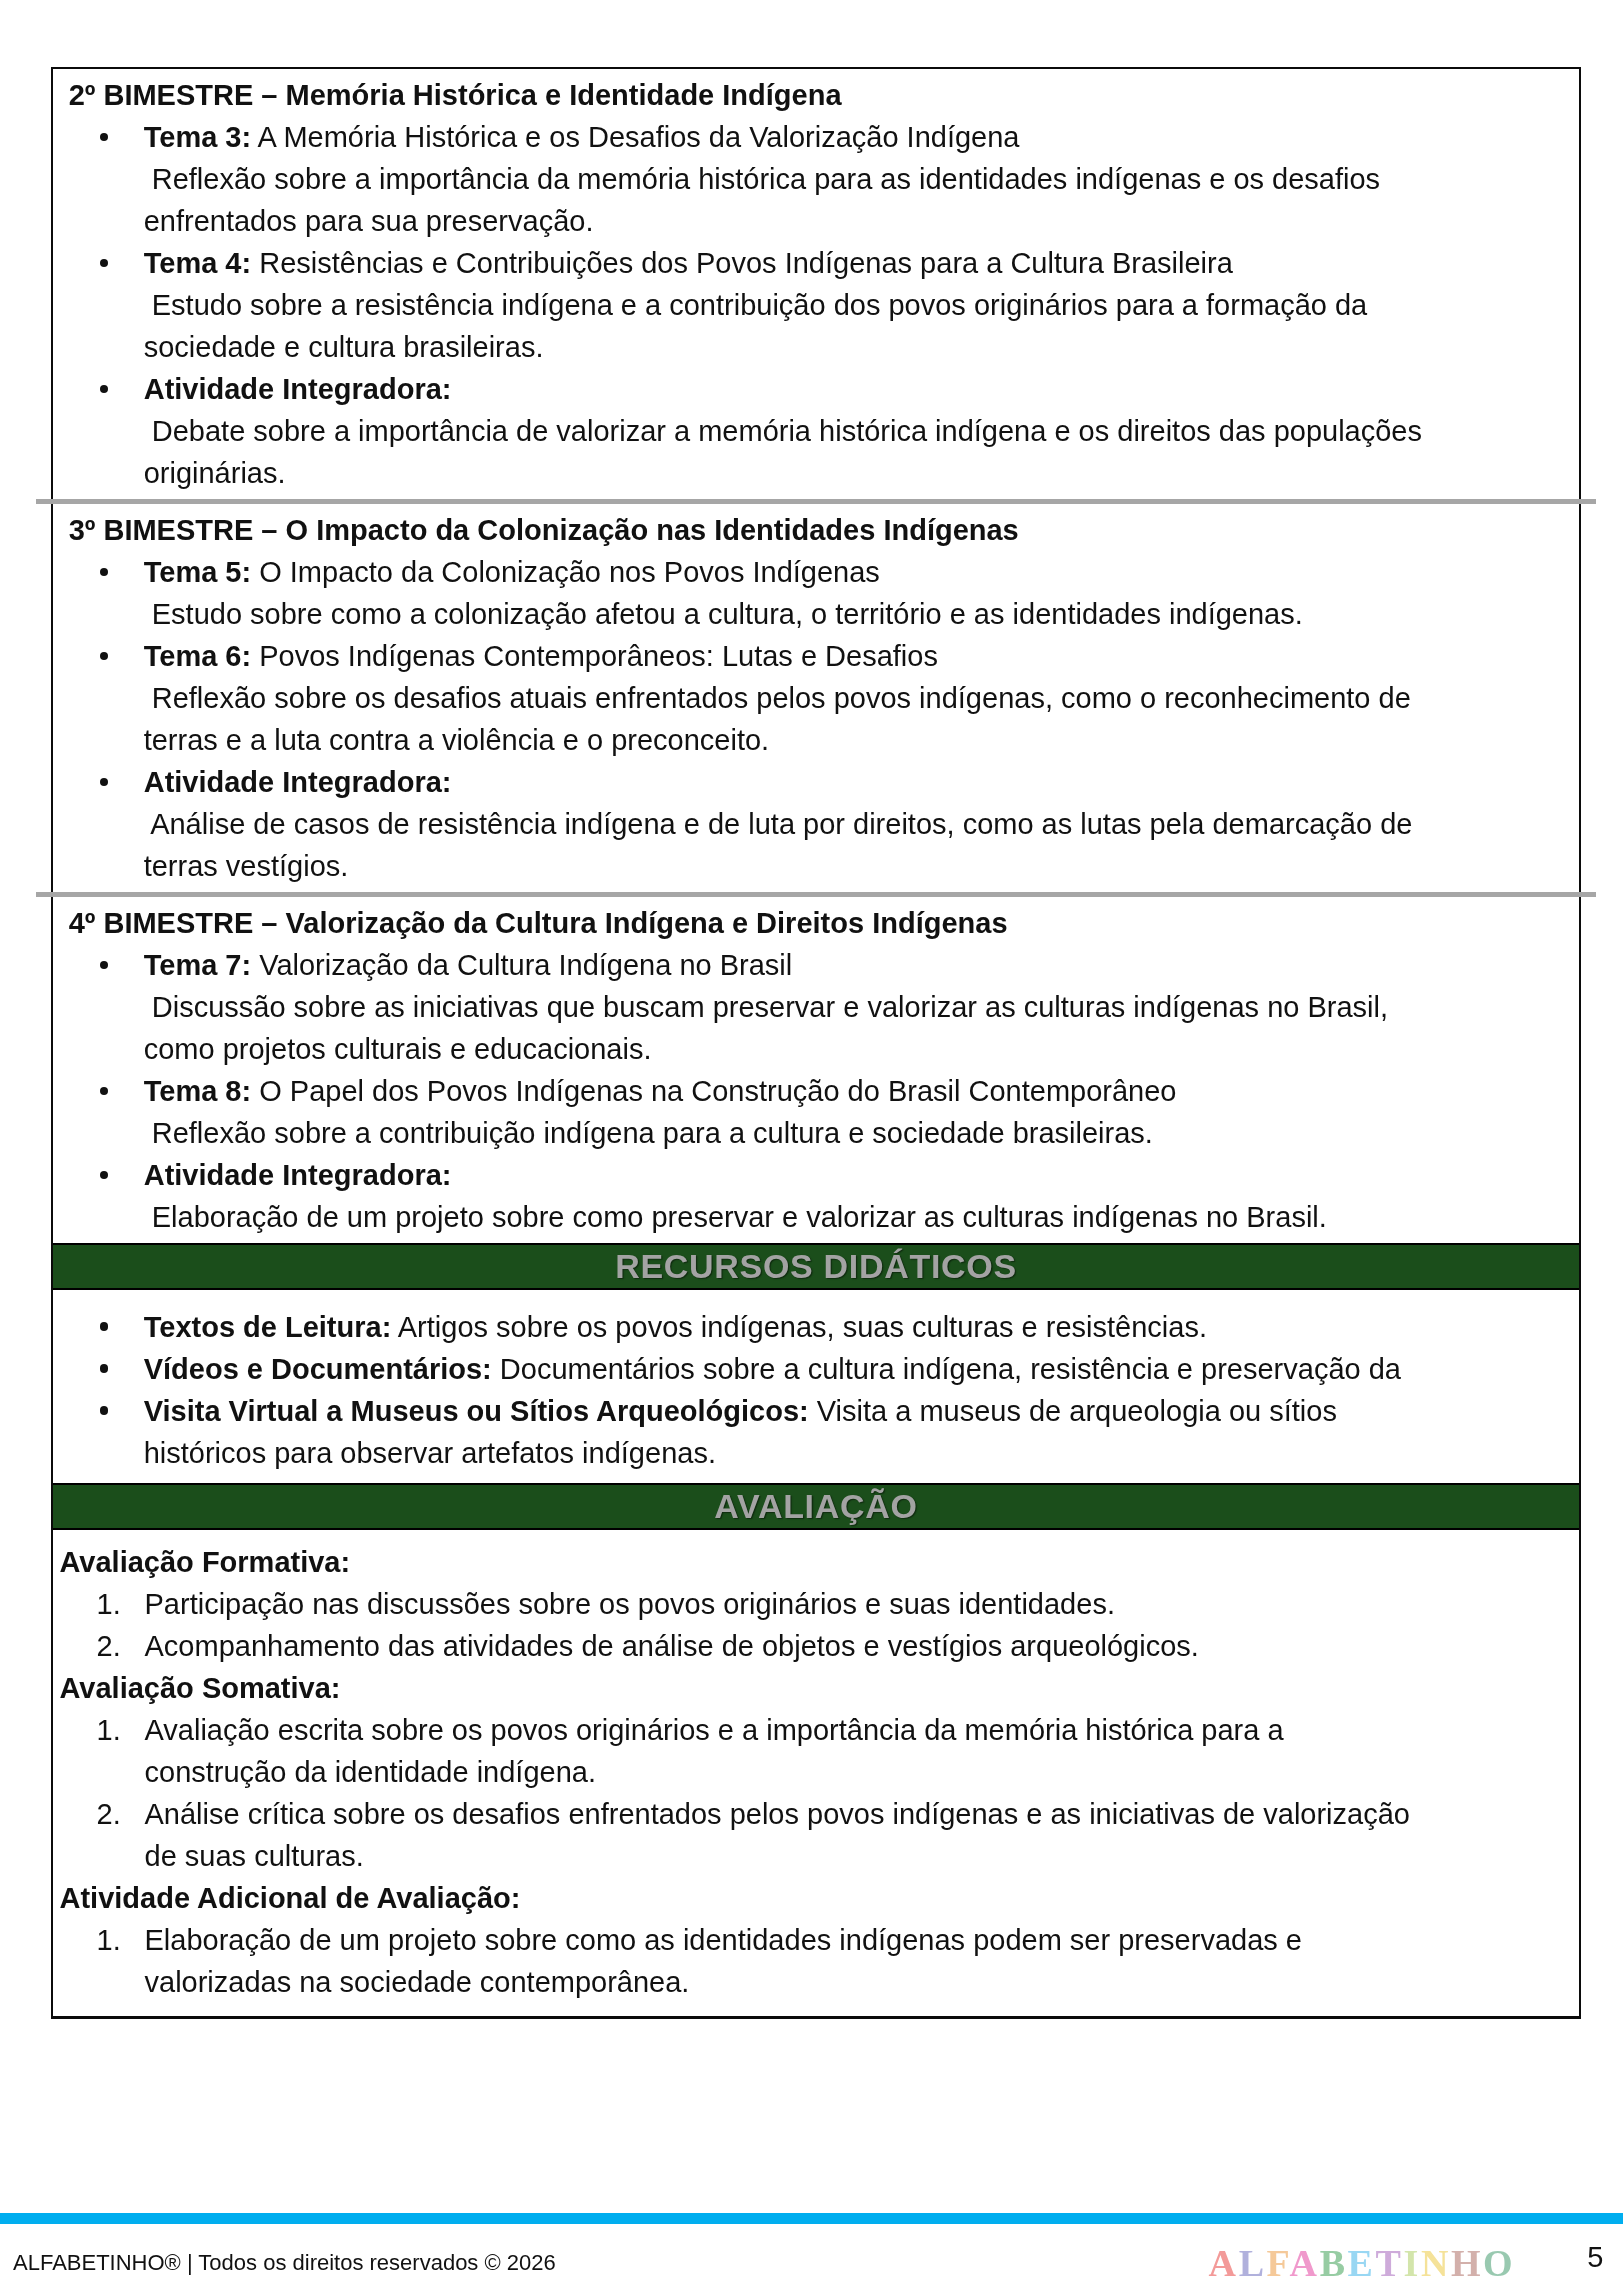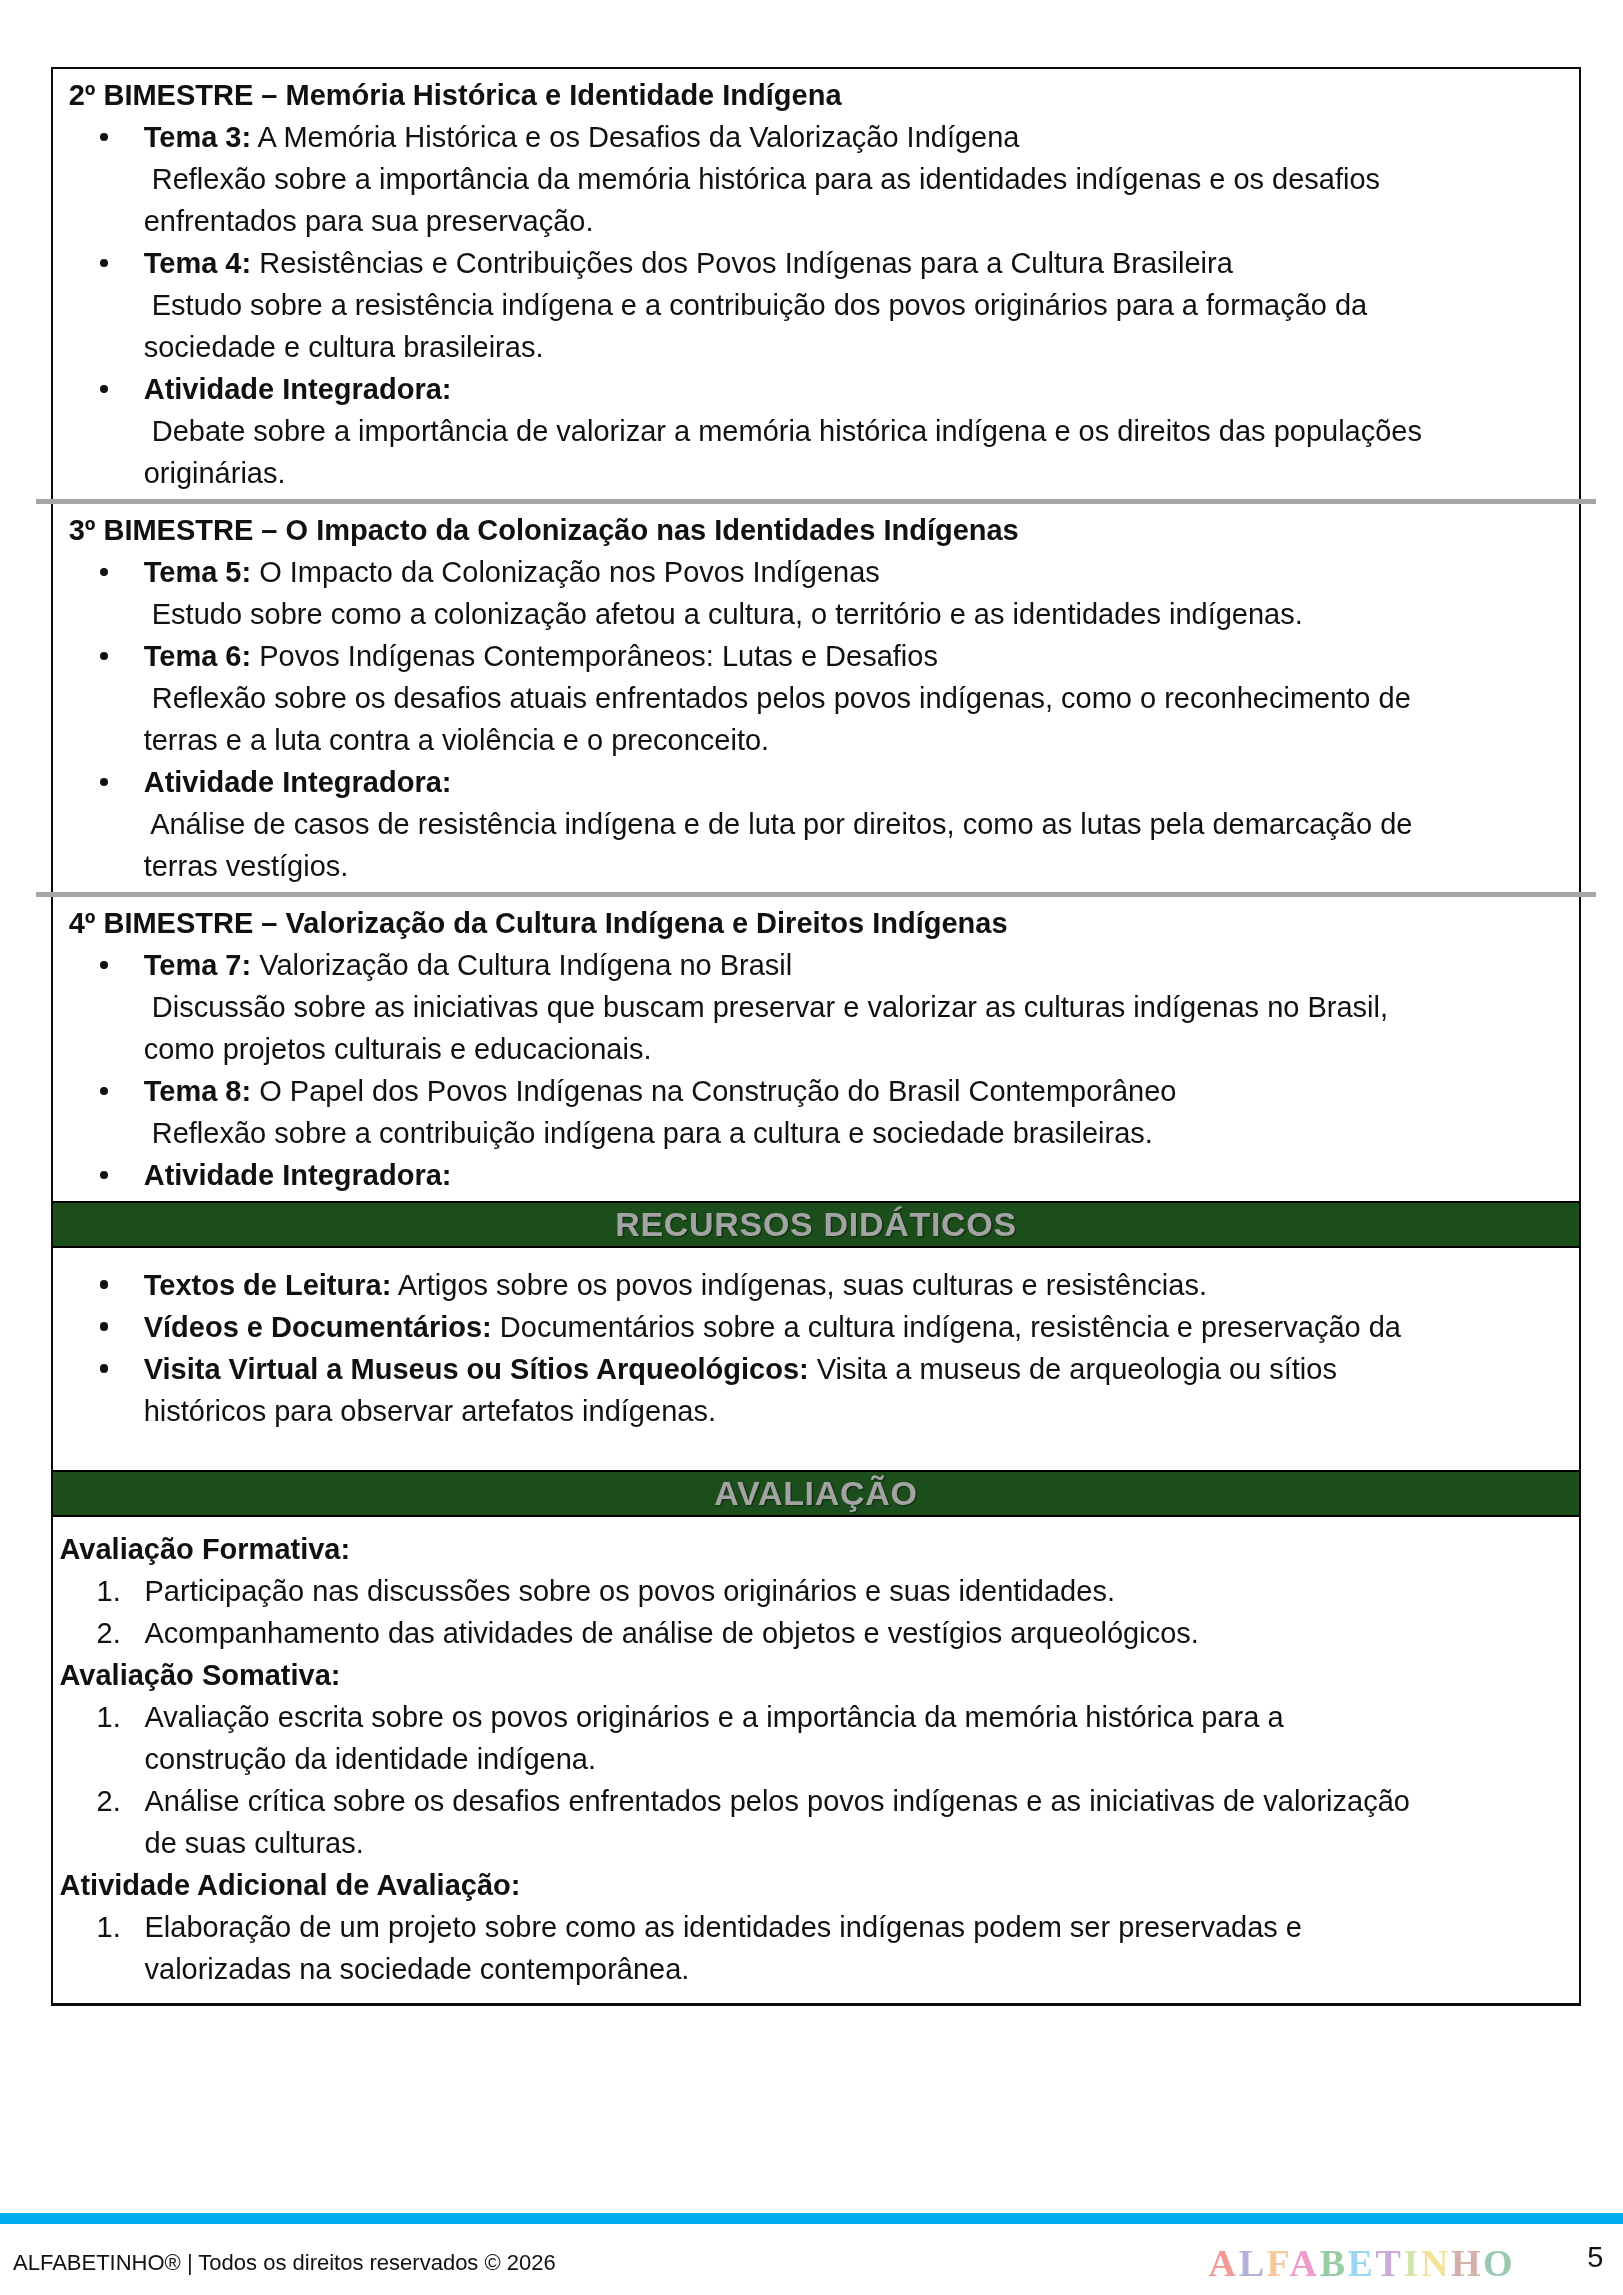--- a/index.html
+++ b/index.html
@@ -133,20 +133,21 @@
         <div class="line">como projetos culturais e educacionais.</div>
       </div>
       <div class="bullet">
         <span class="dot"></span>
         <div class="line"><b>Tema 8:</b><span> O Papel dos Povos Indígenas na Construção do Brasil Contemporâneo</span></div>
         <div class="line"> Reflexão sobre a contribuição indígena para a cultura e sociedade brasileiras.</div>
       </div>
       <div class="bullet">
         <span class="dot"></span>
         <div class="line"><b>Atividade Integradora:</b></div>
+        <div class="line"> Elaboração de um projeto sobre como preservar e valorizar as culturas indígenas no Brasil.</div>
       </div>
     </div>
 
     <div class="band" style="background: rgb(27, 78, 27);">
       <span class="band-title">RECURSOS DIDÁTICOS</span>
     </div>
 
     <div class="content-section">
       <div class="bullet">
         <span class="dot"></span>
@@ -156,21 +157,21 @@
         <span class="dot"></span>
         <div class="line"><b>Vídeos e Documentários:</b><span> Documentários sobre a cultura indígena, resistência e preservação da</span></div>
       </div>
       <div class="bullet">
         <span class="dot"></span>
         <div class="line"><b>Visita Virtual a Museus ou Sítios Arqueológicos:</b><span> Visita a museus de arqueologia ou sítios</span></div>
         <div class="line">históricos para observar artefatos indígenas.</div>
       </div>
     </div>
 
-    <div class="band" style="background: rgb(27, 78, 27); margin-top: 29px;">
+    <div class="band" style="background: rgb(27, 78, 27);">
       <span class="band-title">AVALIAÇÃO</span>
     </div>
 
     <div class="eval-section">
       <div class="group-heading">Avaliação Formativa:</div>
       <div class="num-item">
         <span class="num">1.</span>
         <div class="line">Participação nas discussões sobre os povos originários e suas identidades.</div>
       </div>
       <div class="num-item">

